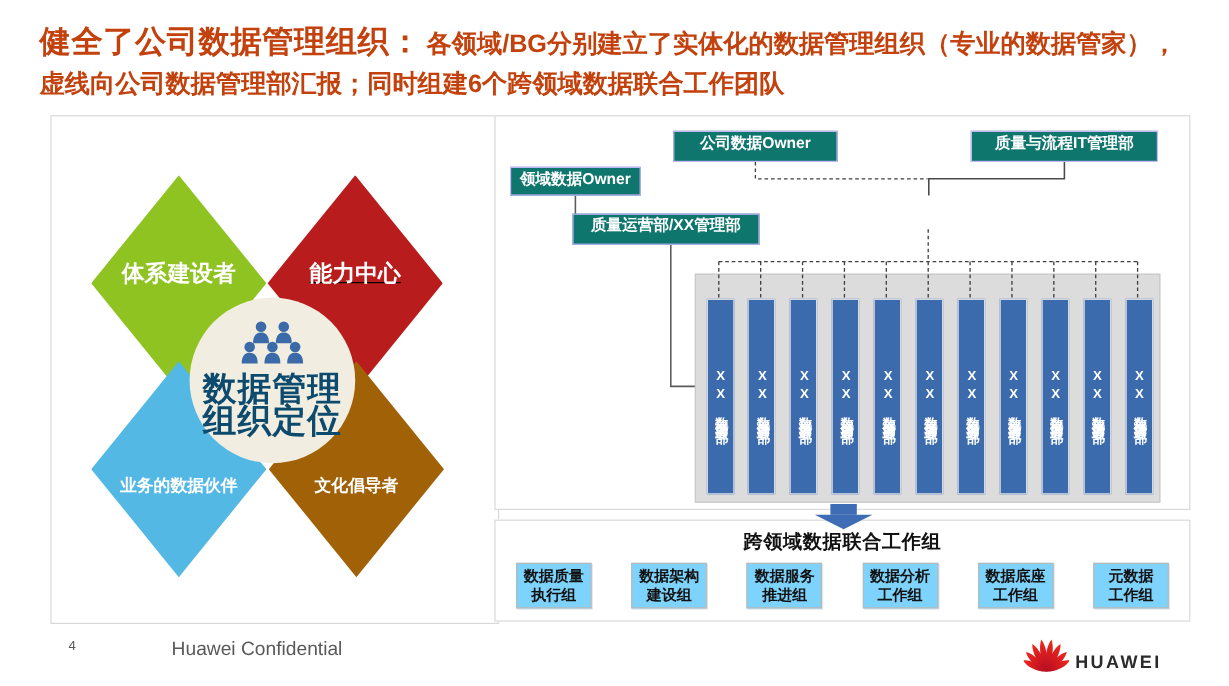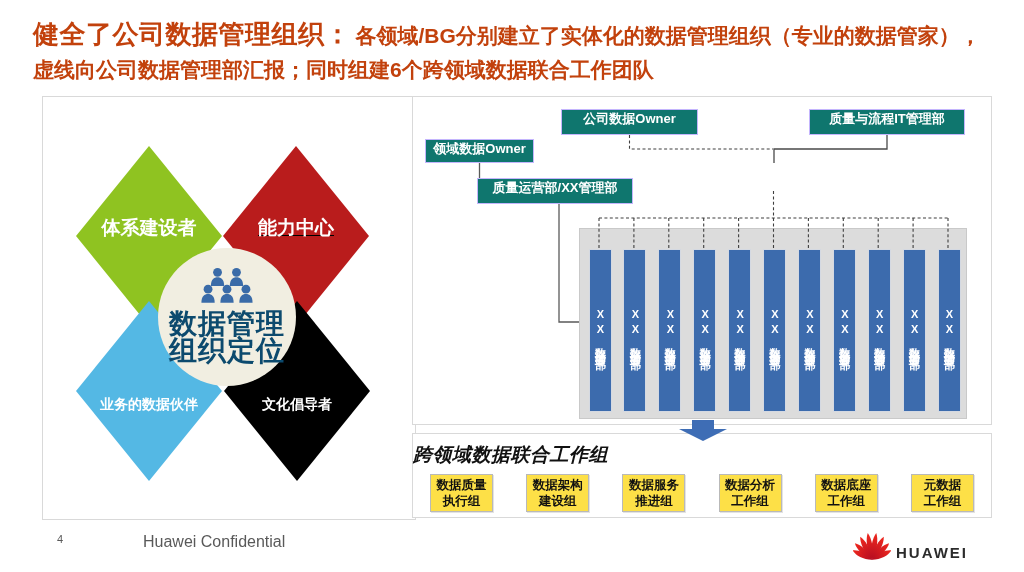--- a/index.html
+++ b/index.html
@@ -19,21 +19,21 @@
   .panel-orgchart { left:412px; top:96px; width:580px; height:329px; }
   .panel-workgroups { left:412px; top:433px; width:580px; height:85px; }
 
   
   .diamond { position:absolute; width:146px; height:180px;
     clip-path:polygon(50% 0,100% 50%,50% 100%,0 50%);
     display:flex; align-items:center; justify-content:center; }
   .d-green    { left:33px;  top:49px;  background:#8fc321; }
   .d-orange   { left:180px; top:49px;  background:#b91c1c;text-decoration:underline; }
   .d-lightblue{ left:33px;  top:204px; background:#54b8e4; }
-  .d-darkblue { left:181px; top:204px; background:#000000; }
+  .d-darkblue { left:181px; top:204px; background:#a16207; }
   .diamond-label { color:#fff; font-weight:bold; font-size:19px;
     white-space:nowrap; }
   .d-green .diamond-label, .d-orange .diamond-label { transform:translateY(-8px); }
   .d-lightblue .diamond-label, .d-darkblue .diamond-label { transform:translateY(14px); font-size:14px; }
 
   .center-circle { position:absolute; left:115px; top:151px; width:138px; height:138px;
     border-radius:50%; background:#f1eee1; display:flex; flex-direction:column;
     align-items:center; justify-content:center; z-index:3; }
   .center-circle .people { margin-top:-4px; margin-bottom:4px; }
   .center-line { font-size:28px; font-weight:bold; color:#0c4a6e;
@@ -61,24 +61,24 @@
     color:#fff; font-size:11px; font-weight:bold; letter-spacing:3px; }
 
   
   .down-arrow { position:absolute; left:679px; top:420px; width:48px; height:21px; z-index:4; }
   .down-arrow .shaft { position:absolute; left:13px; top:0; width:22px; height:9px; background:#3e6db5; }
   .down-arrow .head { position:absolute; left:0; top:9px; width:0; height:0;
     border-left:24px solid transparent; border-right:24px solid transparent;
     border-top:12px solid #3e6db5; }
 
   
-  .wg-title { text-align:left; font-size:19px; font-weight:bold; color:#111;
-    margin-top:8px; letter-spacing:0.5px;font-style:italic; }
+  .wg-title { text-align:center; font-size:16px; font-weight:bold; color:#111;
+    margin-top:8px; letter-spacing:0.5px; }
   .wg-row { display:flex; justify-content:space-between; padding:0 17px; margin-top:6px; }
-  .wg-box { width:63px; height:38px; background:#fde047; border:1px solid #b9b9b9;
+  .wg-box { width:63px; height:38px; background:#7dd3fc; border:1px solid #b9b9b9;
     box-shadow:1px 1px 0 #e3e3e3; display:flex; flex-direction:column;
     align-items:center; justify-content:center; }
   .wg-box span { font-size:12.5px; font-weight:bold; color:#111; line-height:16px; white-space:nowrap; }
 
   
   .footer-page { position:absolute; left:57px; top:533px; font-size:11px; color:#595959; }
   .footer-conf { position:absolute; left:95px; top:533px; font-size:16px; color:#595959;margin-left:48px; }
   .logo { position:absolute; left:853px; top:527px; width:120px; height:34px;
     display:flex; align-items:flex-end; }
   .logo-text { font-size:15px; font-weight:bold; color:#2b2b2b;

